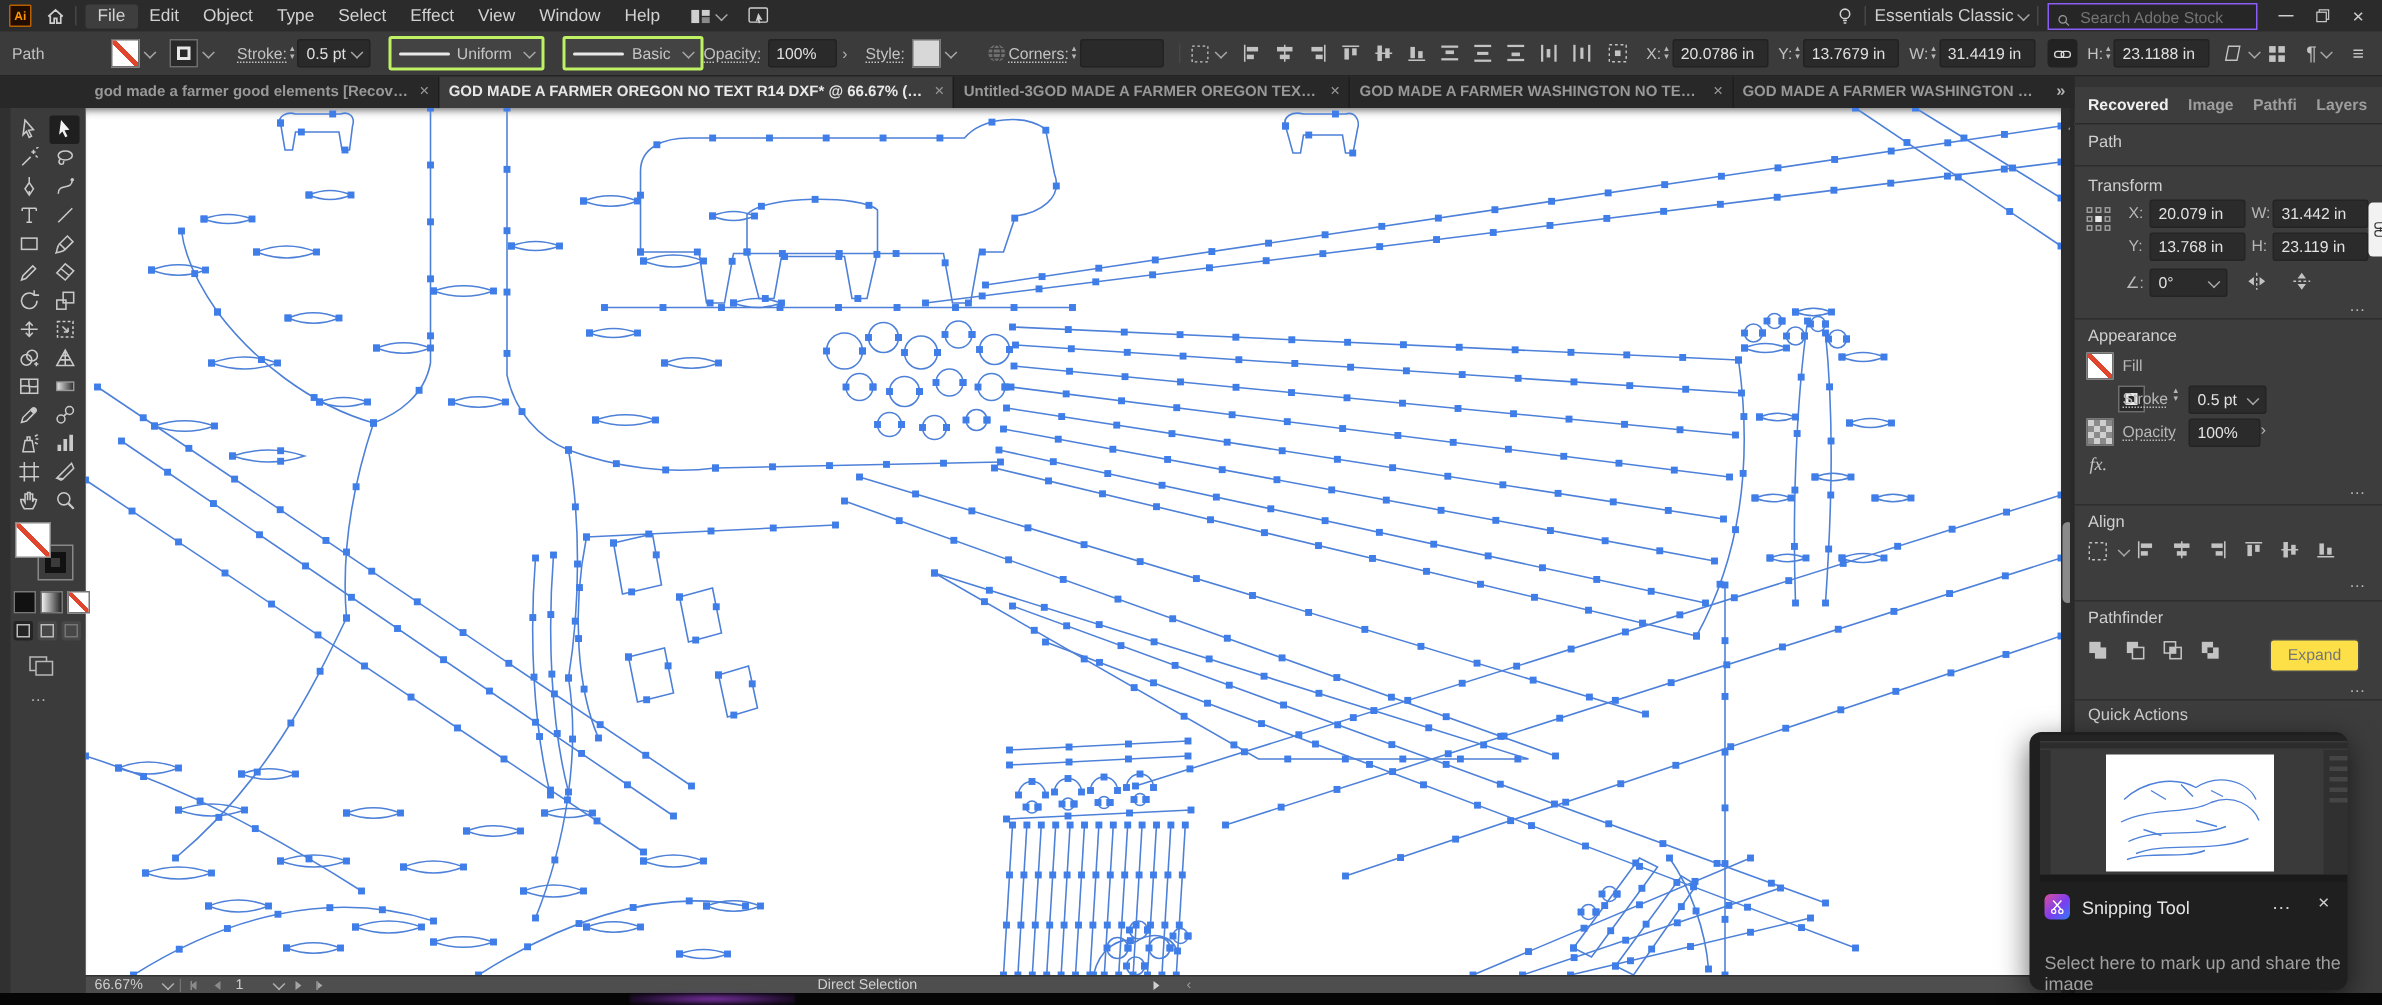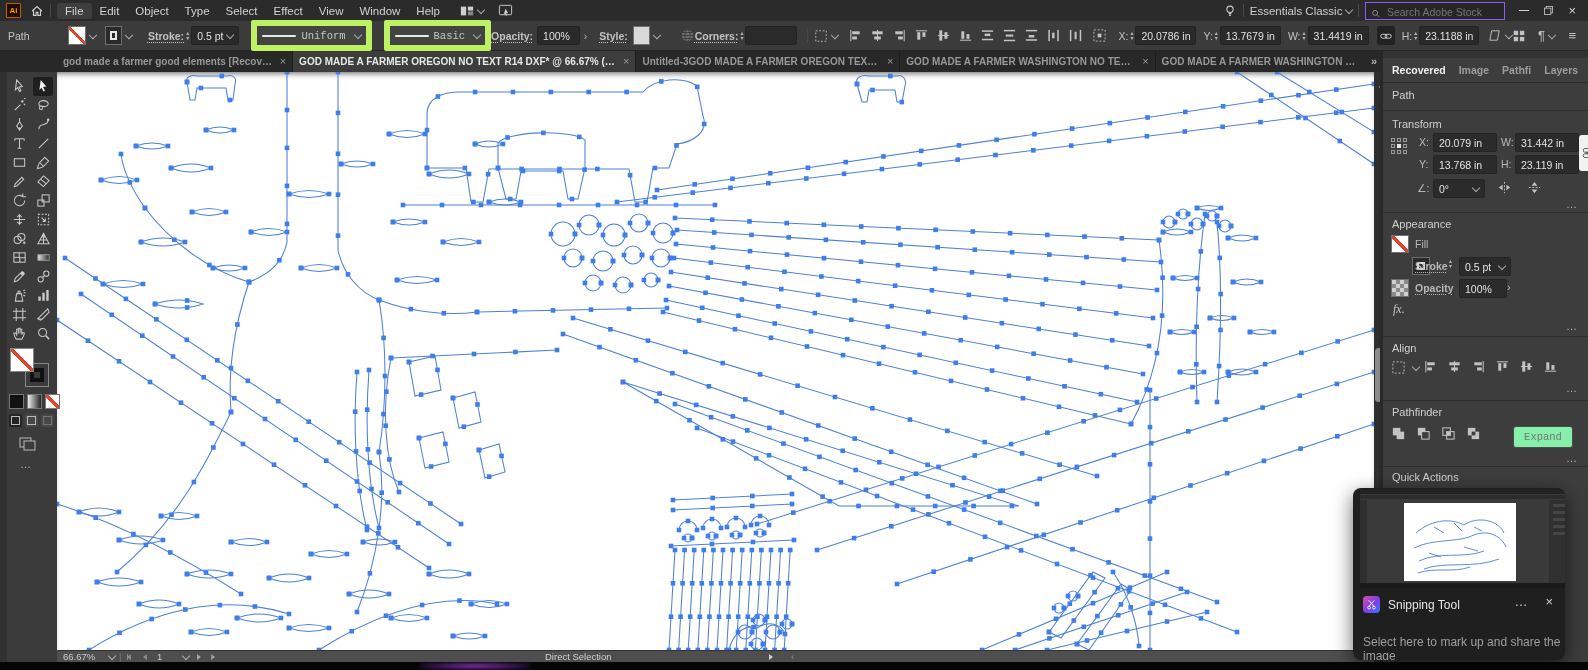--- a/index.html
+++ b/index.html
@@ -13,29 +13,29 @@
   .mi.hl{background:#3e3e3e;}
   .vsep{width:1px;height:13px;background:#474747;margin:0 6px;}
   .cv{width:5px;height:5px;border-right:1px solid #a8a8a8;border-bottom:1px solid #a8a8a8;transform:rotate(45deg);display:inline-block;margin:-2px 0 0 4px;}
   .cvu{transform:rotate(-135deg);}
   .searchbox{display:flex;align-items:flex-end;background:#262626;border:1px solid #8b5cf6;height:16px;width:128px;color:#8a8a8a;font-size:10.5px;padding:0 5px;gap:4px;}
   .searchbox input{background:transparent;border:none;outline:none;color:#9a9a9a;font-size:10.5px;width:100%;font-family:"Liberation Sans",sans-serif;}
   .winbtns{display:flex;align-items:center;gap:14px;margin:0 12px 0 14px;color:#cfcfcf;}
   
   .ctrlbar{position:absolute;top:21px;left:0;right:0;height:29px;background:#3b3b3b;border-bottom:1px solid #252525;display:flex;align-items:center;font-size:10.5px;color:#c5c5c5;z-index:5;}
   .lbl{color:#c2c2c2;}
-  .ulbl{text-decoration:underline dotted;text-underline-offset:2px;font-weight:bold;}
+  .ulbl{text-decoration:underline dotted;text-underline-offset:2px;}
   .fld{background:#2a2a2a;border:1px solid #222;border-radius:2px;color:#e0e0e0;display:inline-flex;align-items:center;height:17px;padding:0 5px;font-size:10.5px;white-space:nowrap;}
   .stepper{display:inline-flex;flex-direction:column;color:#b5b5b5;font-size:6px;line-height:5px;margin:0 2px;}
   .sw{width:17px;height:17px;border:1px solid #6e6e6e;display:inline-block;position:relative;background:#fff;}
   .sw-none:after{content:"";position:absolute;inset:0;background:linear-gradient(45deg,transparent 44%,#e0452e 44%,#e0452e 56%,transparent 56%);}
   .sw-stroke{background:#2a2a2a;}
   .sw-stroke:after{content:"";position:absolute;inset:4px;border:2px solid #e8e8e8;}
   .sw-style{background:#d8d8d8;}
-  .linectl{display:inline-flex;align-items:center;height:19px;background:#434343;border:6px solid #bef264;border-radius:2px;padding:0 5px;gap:5px;font-family:Liberation Mono, monospace;}
+  .linectl{display:inline-flex;align-items:center;height:19px;background:#434343;border:2px solid #bef264;border-radius:2px;padding:0 5px;gap:5px;}
   .linectl .ln{width:34px;height:2px;background:#e8e8e8;border-radius:1px;}
   .aligns{display:flex;align-items:center;gap:7px;margin-left:10px;}
   .refgrid{display:grid;grid-template-columns:repeat(3,4px);grid-gap:2px;}
   .refgrid i{width:4px;height:4px;border:1px solid #9a9a9a;box-sizing:border-box;}
   .refgrid i.c{background:#e8e8e8;border-color:#e8e8e8;}
   
   .tabbar{position:absolute;top:50px;left:0;width:1383px;height:22px;background:#282828;display:flex;font-size:10px;font-weight:bold;color:#989898;z-index:4;}
   .tab{display:flex;align-items:center;border-right:1px solid #1d1d1d;padding:0 6px;gap:6px;overflow:hidden;white-space:nowrap;}
   .tab .tl{overflow:hidden;text-overflow:ellipsis;}
   .tab.active{background:#3d3d3d;color:#e8e8e8;}
@@ -78,21 +78,21 @@
   .p-tabs{position:absolute;top:0;left:0;right:0;height:24px;border-bottom:1px solid #2a2a2a;display:flex;align-items:center;padding-left:9px;gap:13px;font-size:10.5px;font-weight:bold;color:#9d9d9d;}
   .p-tabs .on{color:#f0f0f0;}
   .pdiv{position:absolute;left:0;right:0;height:1px;background:#2d2d2d;}
   .ptitle{position:absolute;left:9px;color:#cfcfcf;}
   .pfld{position:absolute;background:#2b2b2b;border:1px solid #242424;border-radius:2px;height:17px;font-size:10.5px;color:#e2e2e2;display:flex;align-items:center;padding:0 5px;white-space:nowrap;}
   .plabel{position:absolute;color:#b8b8b8;font-size:10.5px;}
   .pdots{position:absolute;right:10px;color:#b5b5b5;letter-spacing:1px;}
   .chainw{position:absolute;left:196px;width:15px;height:36px;background:#f2f2f2;border-radius:3px;display:flex;align-items:center;justify-content:center;}
   .checker{width:16px;height:16px;border:1px solid #6e6e6e;background-color:#cfcfcf;background-image:linear-gradient(45deg,#8a8a8a 25%,transparent 25%,transparent 75%,#8a8a8a 75%),linear-gradient(45deg,#8a8a8a 25%,transparent 25%,transparent 75%,#8a8a8a 75%);background-size:8px 8px;background-position:0 0,4px 4px;}
   .swp{width:16px;height:16px;border:1px solid #6e6e6e;position:relative;display:inline-block;}
-  .expandbtn{position:absolute;left:130px;width:58px;height:20px;border:1px solid #4c4c4c;border-radius:3px;background:#86efac;color:#767676;font-size:10.5px;display:flex;align-items:center;justify-content:center;font-family:Liberation Mono, monospace;}
+  .expandbtn{position:absolute;left:130px;width:58px;height:20px;border:1px solid #4c4c4c;border-radius:3px;background:#fde047;color:#767676;font-size:10.5px;display:flex;align-items:center;justify-content:center;}
   .fx{position:absolute;left:10px;font-style:italic;font-family:"Liberation Serif",serif;font-size:12px;color:#c6c6c6;}
   
   .statusbar{position:absolute;left:57px;top:650px;width:1317px;height:12px;background:#4e4e4e;border-top:1px solid #333;font-size:9.5px;color:#cfcfcf;z-index:2;}
   .statusbar span{position:absolute;top:0;line-height:12px;}
   .tri{width:0;height:0;display:inline-block;}
   .tri-r{border-top:3px solid transparent;border-bottom:3px solid transparent;border-left:4px solid #a5a5a5;}
   .tri-l{border-top:3px solid transparent;border-bottom:3px solid transparent;border-right:4px solid #8a8a8a;}
   .taskbar{position:absolute;left:0;top:662px;right:0;height:8px;background:#060606;z-index:6;}
   .glow{position:absolute;left:420px;top:0;width:110px;height:8px;background:radial-gradient(ellipse at center,rgba(150,60,200,.8),rgba(90,30,140,.25) 70%,transparent);filter:blur(1px);}
   

